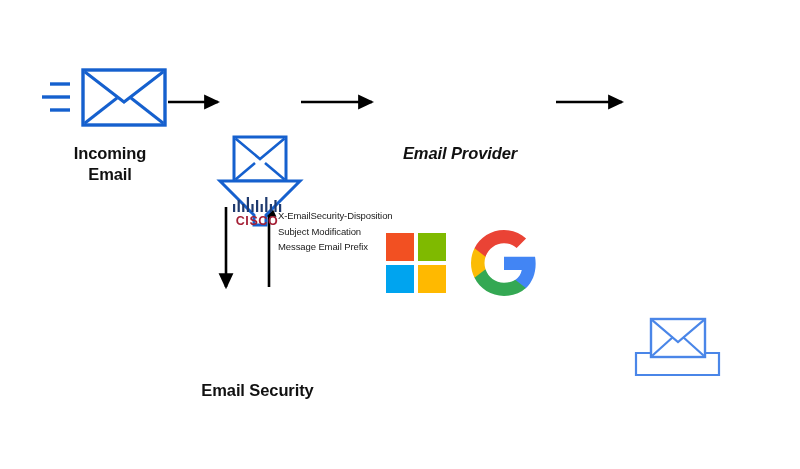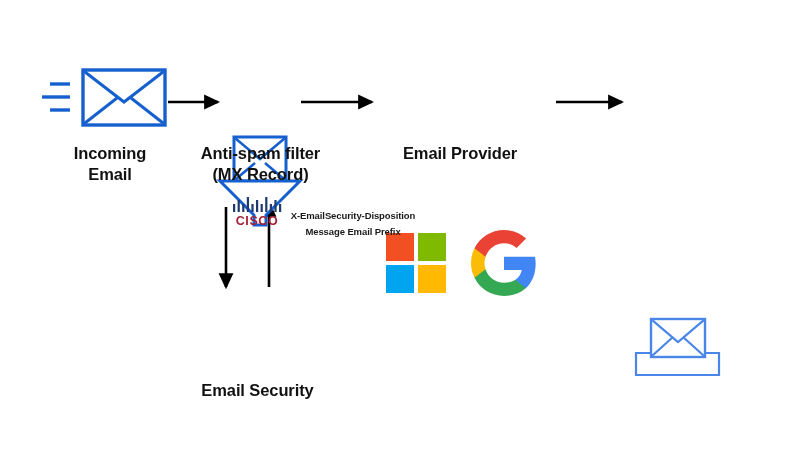--- a/index.html
+++ b/index.html
@@ -38,44 +38,43 @@
   
   #node-incoming-email { left: 40px; top: 62px; width: 130px; height: 70px; }
   #label-incoming-email { left: 30px; top: 143px; width: 160px; }
 
   
   #node-antispam { left: 210px; top: 63px; width: 100px; height: 95px; }
   #label-antispam { left: 178px; top: 143px; width: 165px; }
 
   
   #node-provider { left: 380px; top: 60px; width: 160px; height: 80px; }
-  #label-provider { left: 370px; top: 143px; width: 180px; }
+  #label-provider { left: 370px; top: 143px; width: 180px; font-style: italic; }
 
   
   #node-inbox { left: 630px; top: 66px; width: 95px; height: 70px; }
   #label-inbox { left: 600px; top: 143px; width: 155px; }
   #label-security { left: 175px; top: 380px; width: 165px; }
 
   
   #arrows {
     position: absolute;
     left: 0; top: 0;
     width: 800px; height: 469px;
     pointer-events: none;
   }
 
   
   #mod-list {
     position: absolute;
     left: 278px;
     top: 208px;
     width: 150px;
-    text-align: center;
     font-size: 9.5px;
-    font-weight: bold;
+    font-weight: normal;
     color: #1a1a1a;
     line-height: 1.65;
     letter-spacing: -0.1px;
   }
   #mod-list div { white-space: nowrap; }
 
   
   .ms-logo {
     position: absolute;
     left: 6px; top: 8px;
@@ -159,22 +158,20 @@
         <rect x="24" y="5" width="2.2" height="12"></rect>
         <rect x="28.6" y="9" width="2.2" height="8"></rect>
         <rect x="33.2" y="2" width="2.2" height="15"></rect>
         <rect x="37.8" y="9" width="2.2" height="8"></rect>
         <rect x="42.4" y="5" width="2.2" height="12"></rect>
         <rect x="47" y="9" width="2.2" height="8"></rect>
       </g>
       <text x="25" y="30" text-anchor="middle" font-family="Liberation Sans, sans-serif" font-size="12.5" font-weight="bold" fill="#A41F35" letter-spacing="0.6">CISCO</text>
     </svg>
   </div>
-  <div class="node-label label-lg" id="label-antispam">Anti-spam filter
-(MX Record)</div>
 
   <div class="node icon-box" id="node-provider">
 
     <div class="ms-logo">
       <div class="ms-sq" style="background:#F25022;"></div>
       <div class="ms-sq" style="background:#7FBA00;"></div>
       <div class="ms-sq" style="background:#00A4EF;"></div>
       <div class="ms-sq" style="background:#FFB900;"></div>
     </div>
 
@@ -194,18 +191,19 @@
 
       <rect x="21" y="8" width="54" height="38" fill="#ffffff" stroke="#4A86E8" stroke-width="2.4"></rect>
       <path d="M 22.2 9.2 L 48 31 L 73.8 9.2" fill="none" stroke="#4A86E8" stroke-width="2.2"></path>
       <path d="M 22.2 44.8 L 43 26" fill="none" stroke="#4A86E8" stroke-width="2.2"></path>
       <path d="M 73.8 44.8 L 53 26" fill="none" stroke="#4A86E8" stroke-width="2.2"></path>
     </svg>
   </div>
 
   <div id="mod-list">
     <div>X-EmailSecurity-Disposition</div>
+    <div>Subject Modification</div>
     <div>Message Email Prefix</div>
   </div>
 
   <div class="node-label label-lg" id="label-security">Email Security</div>
 
 </div>
 
 </body></html>

